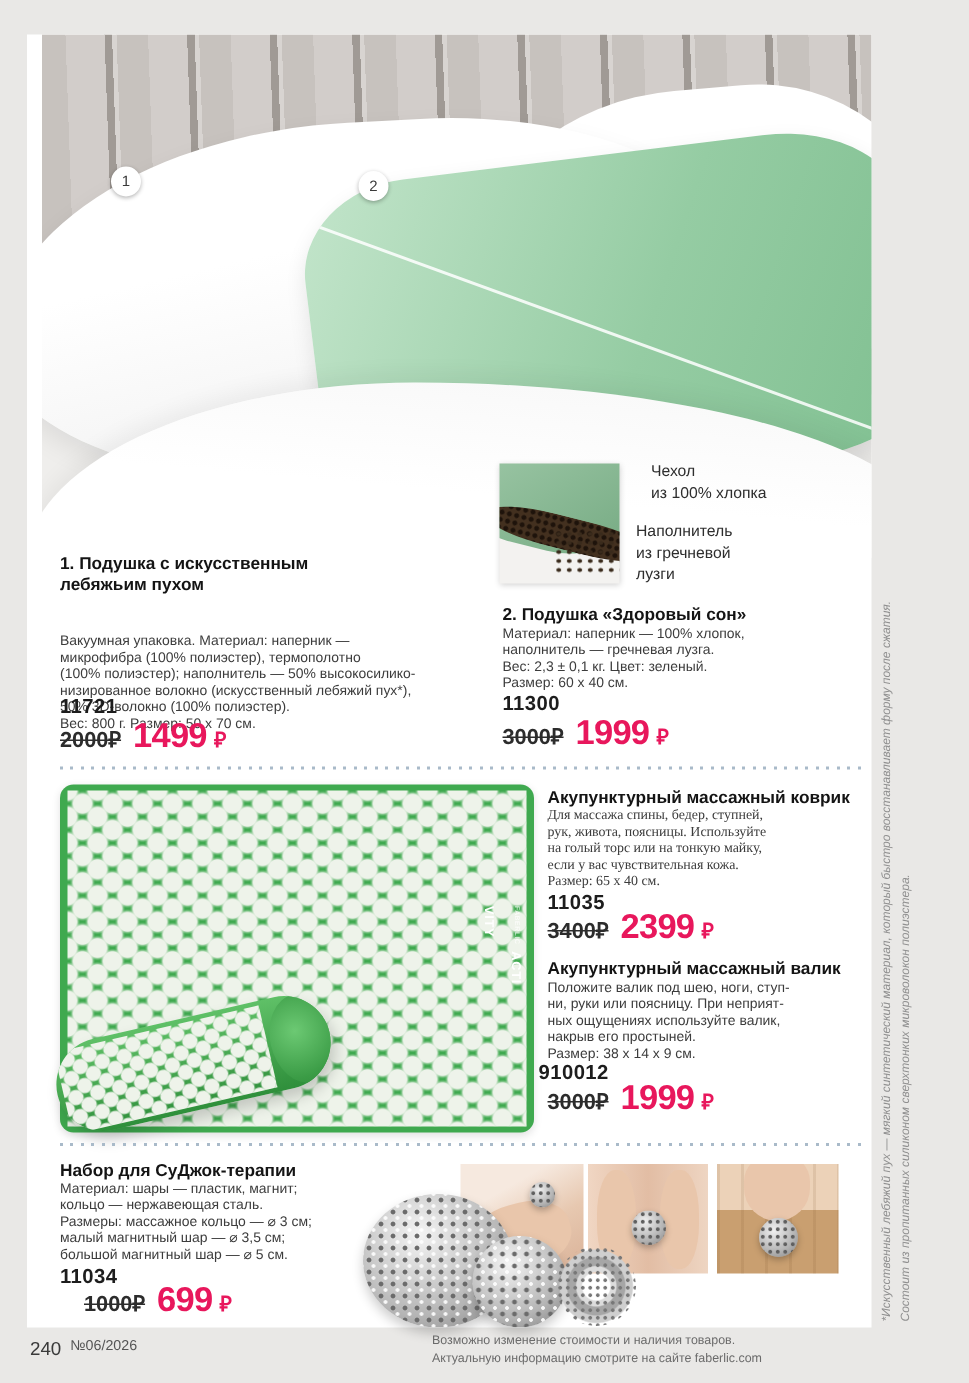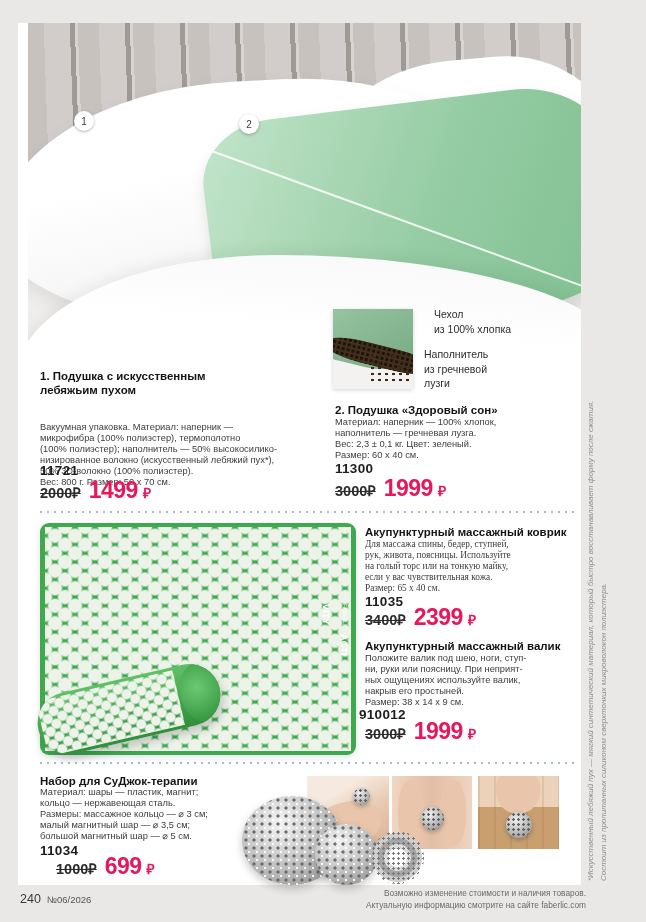--- a/index.html
+++ b/index.html
@@ -94,24 +94,24 @@
       radial-gradient(circle at 38% 30%,#f4f4f4,#b5b5b5 62%,#7e7e7e);
     box-shadow:0 4px 8px rgba(0,0,0,.2);}
   .ring-tool{border-radius:50%;
     background:
       radial-gradient(#777 1px,transparent 1.4px) 0 0/5px 5px,
       radial-gradient(circle,transparent 0 9px,#dcdcdc 10px 13px,#a6a6a6 14px 19px,#cfcfcf 20px 24px,transparent 25px);}
 
   
   .sidenote{left:585px;top:881px;width:596px;transform:rotate(-90deg);transform-origin:0 0;
     font-size:8px;font-style:italic;color:#8f8f8f;line-height:12.5px;}
-  .footer-left{left:20px;top:892px;display:flex;align-items:center;gap:6px;color:#3a3a3a;}
+  .footer-left{left:20px;top:892px;display:flex;align-items:flex-start;gap:6px;color:#3a3a3a;}
   .footer-page{font-size:12.5px;}
   .footer-issue{font-size:9.5px;color:#555;}
-  .footer-note{left:288px;top:888px;width:298px;text-align:right;
+  .footer-note{left:288px;top:888px;width:298px;text-align:left;
     font-size:8.3px;line-height:11.5px;color:#6b6b6b;}
 </style>
 </head>
 <body>
 
 <div id="page">
   <div class="abs card"></div>
 
   <div class="abs hero">
     <div class="abs headboard"></div>

